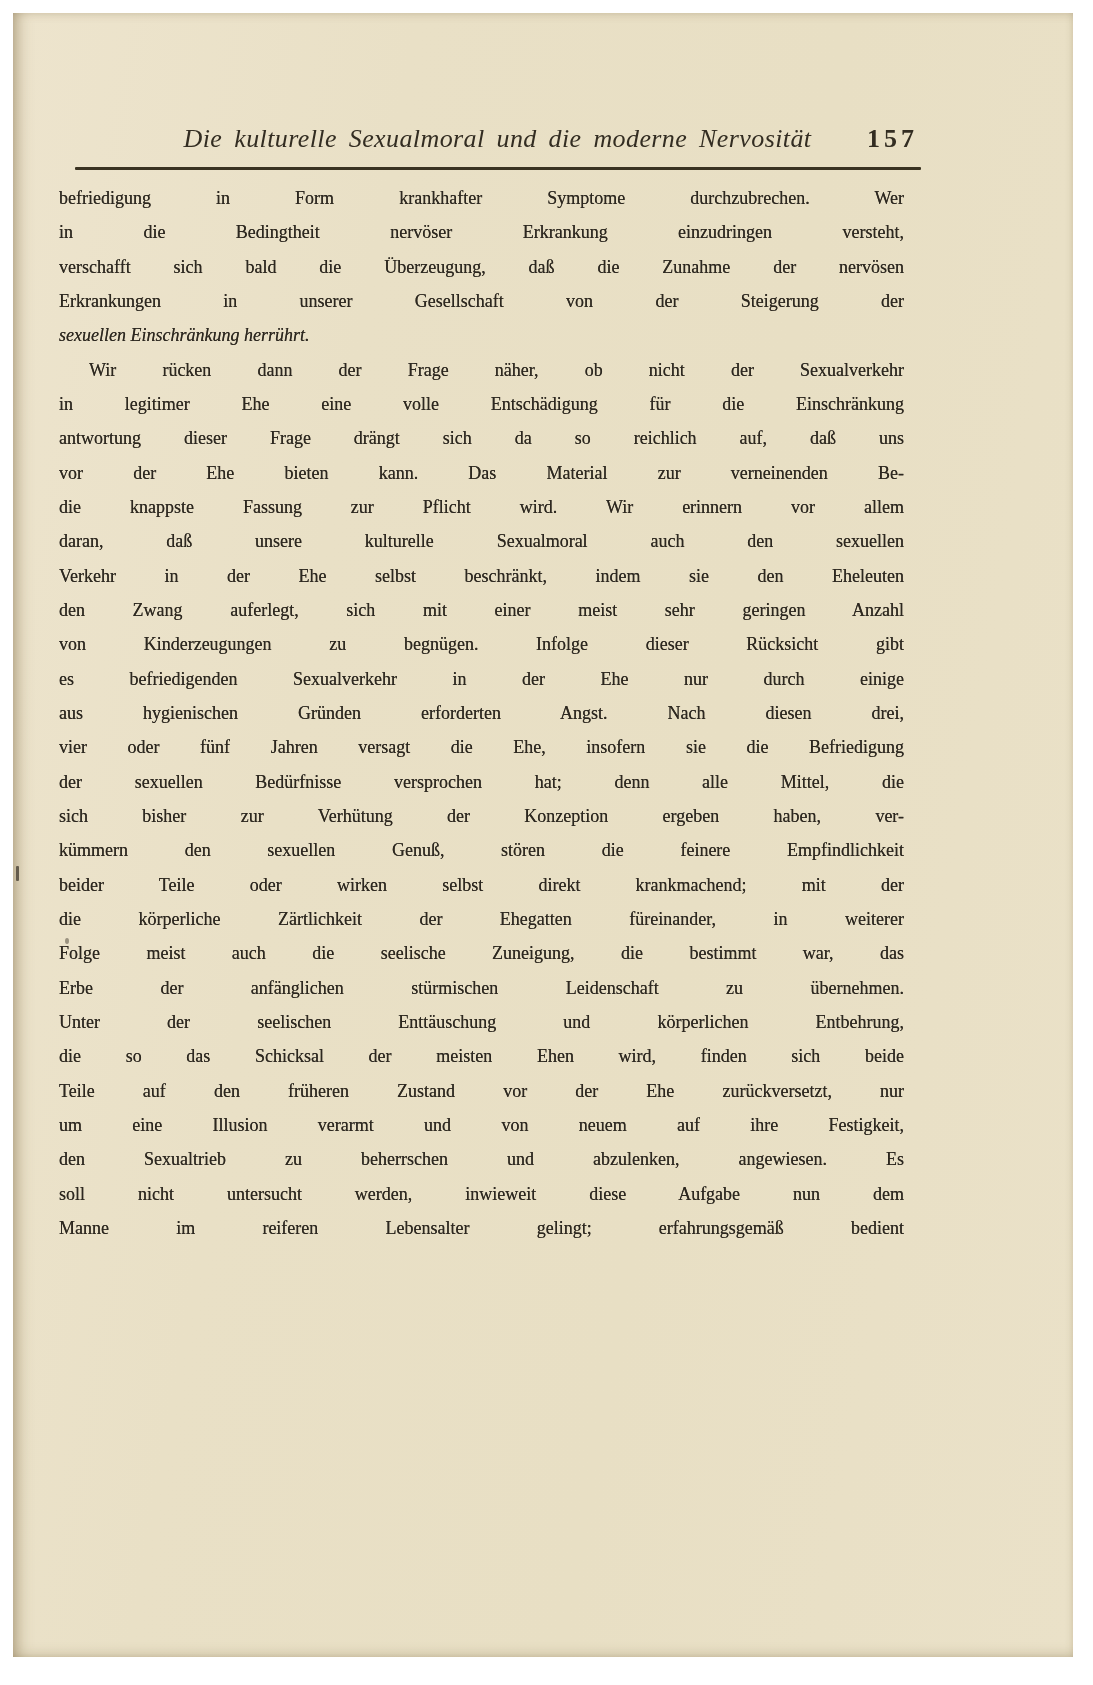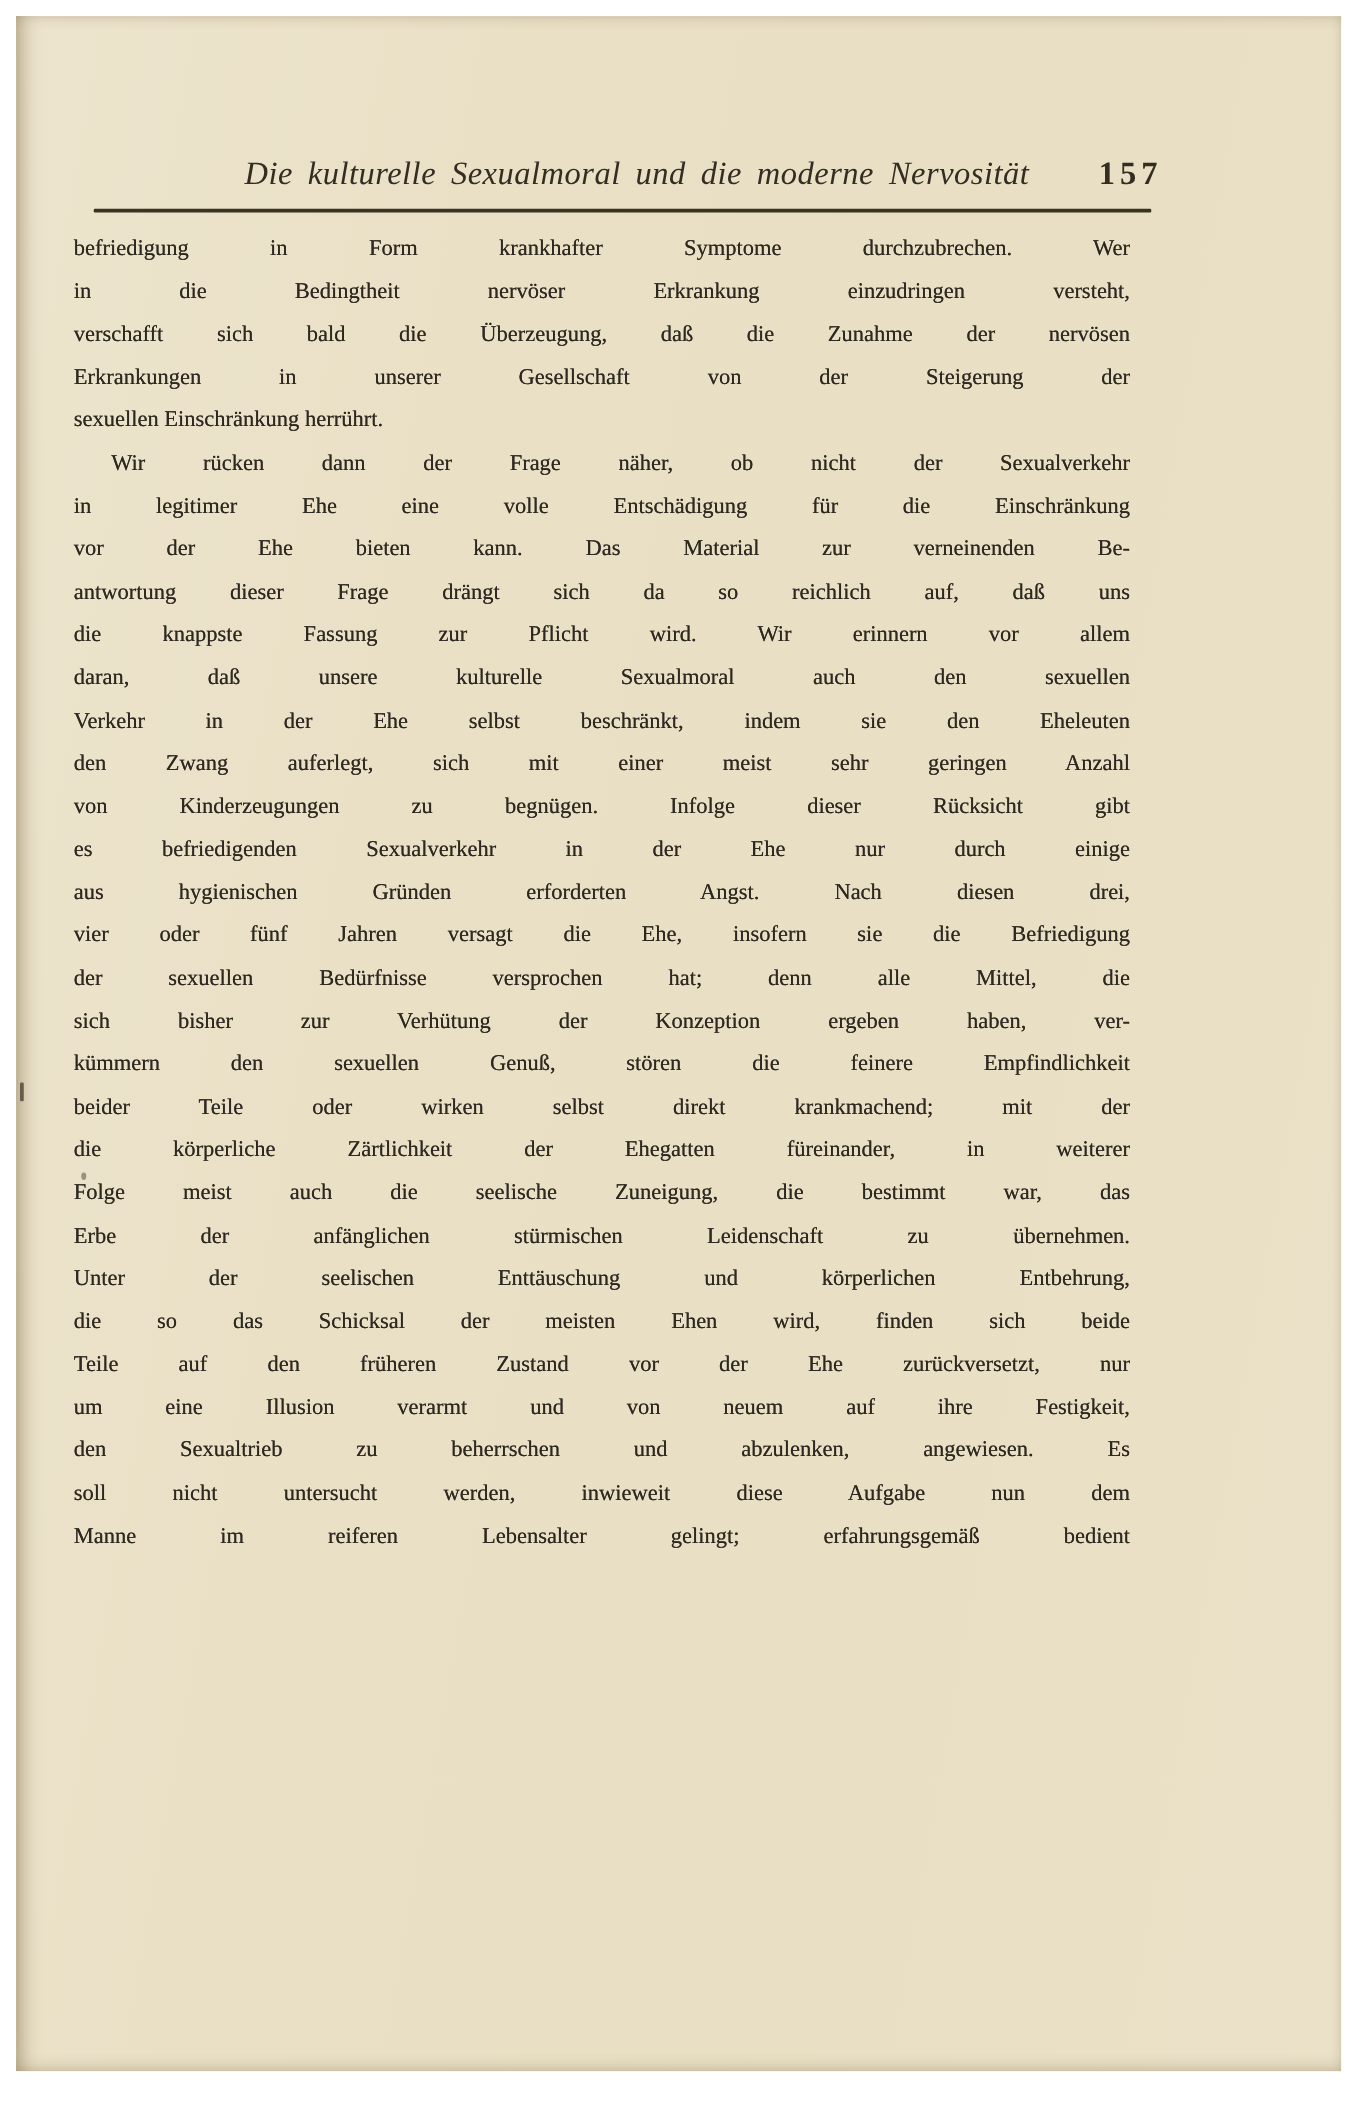--- a/index.html
+++ b/index.html
@@ -16,21 +16,21 @@
     background: linear-gradient(100deg, #ede4cd 0%, #e9e0c6 30%, #e8dfc4 62%, #eae1c8 100%);
     box-shadow:
       inset 12px 0 16px -9px rgba(110, 88, 48, 0.50),
       inset -5px 0 10px -7px rgba(110, 88, 48, 0.28),
       inset 0 -9px 16px -11px rgba(110, 88, 48, 0.32),
       inset 0 7px 12px -9px rgba(110, 88, 48, 0.22);
     color: #2d2820;
   }
   .header {
     position: absolute;
-    left: 74px; top: 110px;
+    left: 62px; top: 110px;
     width: 845px;
     display: flex;
     justify-content: center;
     font-style: italic;
     font-size: 26px;
     line-height: 32px;
     word-spacing: 5px;
     letter-spacing: 0.4px;
     color: #332d22;
     align-items: flex-end;
@@ -59,20 +59,21 @@
     text-shadow: 0 0 0.4px rgba(45, 40, 32, 0.85);
   }
   .line {
     text-align: justify;
     text-align-last: justify;
     height: 34.33px;
     white-space: nowrap;
   }
   .line.para-end {
     text-align-last: left;
+    font-style: italic;
   }
   .line.para-start {
     text-indent: 30px;
   }
   .artifact { position: absolute; background: #4a4236; }
   .artifact.tick {
     left: 3px; top: 853px;
     width: 3px; height: 15px;
     border-radius: 1px;
     opacity: 0.8;
@@ -97,22 +98,22 @@
   <div class="rule"></div>
 
   <div class="bodytext">
     <div class="line">befriedigung in Form krankhafter Symptome durchzubrechen. Wer</div>
     <div class="line">in die Bedingtheit nervöser Erkrankung einzudringen versteht,</div>
     <div class="line">verschafft sich bald die Überzeugung, daß die Zunahme der nervösen</div>
     <div class="line">Erkrankungen in unserer Gesellschaft von der Steigerung der</div>
     <div class="line para-end">sexuellen Einschränkung herrührt.</div>
     <div class="line para-start">Wir rücken dann der Frage näher, ob nicht der Sexualverkehr</div>
     <div class="line">in legitimer Ehe eine volle Entschädigung für die Einschränkung</div>
+    <div class="line">antwortung dieser Frage drängt sich da so reichlich auf, daß uns</div>
     <div class="line">vor der Ehe bieten kann. Das Material zur verneinenden Be-</div>
-    <div class="line">antwortung dieser Frage drängt sich da so reichlich auf, daß uns</div>
     <div class="line">die knappste Fassung zur Pflicht wird. Wir erinnern vor allem</div>
     <div class="line">daran, daß unsere kulturelle Sexualmoral auch den sexuellen</div>
     <div class="line">Verkehr in der Ehe selbst beschränkt, indem sie den Eheleuten</div>
     <div class="line">den Zwang auferlegt, sich mit einer meist sehr geringen Anzahl</div>
     <div class="line">von Kinderzeugungen zu begnügen. Infolge dieser Rücksicht gibt</div>
     <div class="line">es befriedigenden Sexualverkehr in der Ehe nur durch einige</div>
     <div class="line">aus hygienischen Gründen erforderten Angst. Nach diesen drei,</div>
     <div class="line">vier oder fünf Jahren versagt die Ehe, insofern sie die Befriedigung</div>
     <div class="line">der sexuellen Bedürfnisse versprochen hat; denn alle Mittel, die</div>
     <div class="line">sich bisher zur Verhütung der Konzeption ergeben haben, ver-</div>

